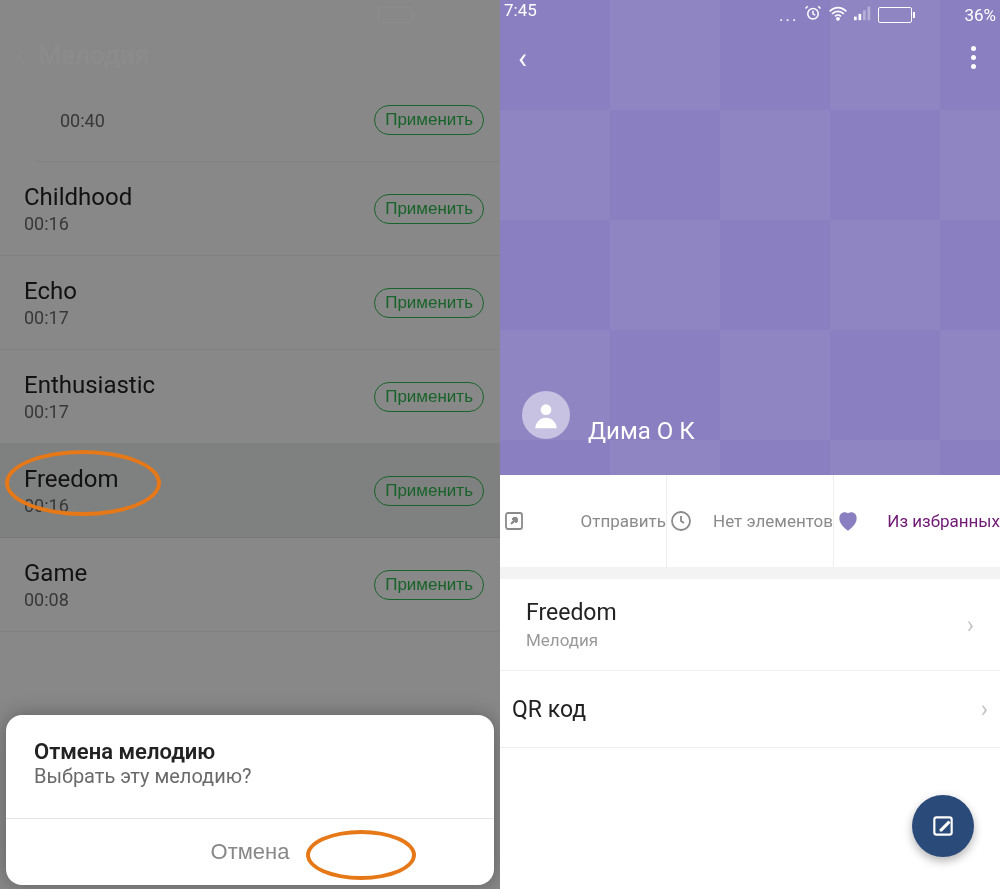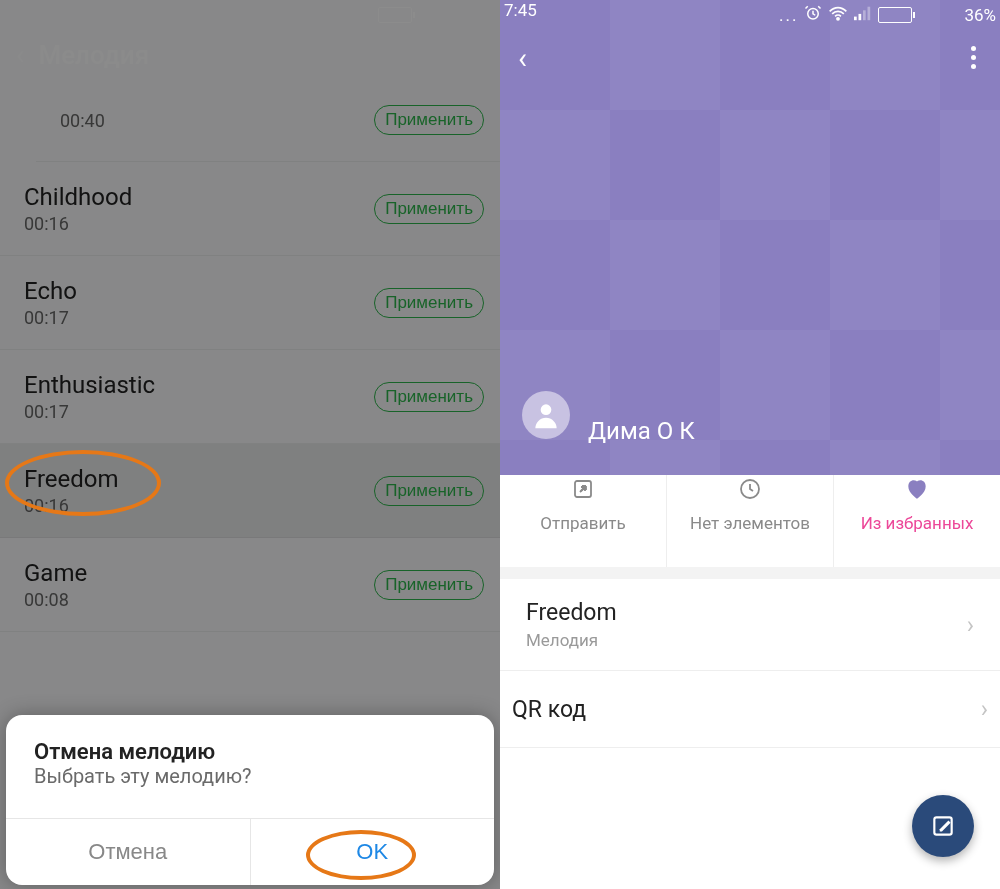--- a/index.html
+++ b/index.html
@@ -153,28 +153,28 @@
     display: flex; align-items: center; justify-content: center;
   }
   .avatar svg { width: 32px; height: 32px; fill: #fff; }
   .contact-name { font-size: 24px; margin-top: 32px; }
 
   .action-row {
     display: flex; height: 104px;
     border-bottom: 12px solid #f3f3f3;
   }
   .action {
-    flex: 1; display: flex; flex-direction: column;
-    align-items: center; justify-content: flex-start; gap: 10px;
+    flex: 1; display: flex; 
+    align-items: center; justify-content: space-between; gap: 10px;
     color: #8a8a8a; font-size: 17px;
     border-right: 1px solid #eee;
   }
   .action:last-child { border-right: none; }
   .action .ico { width: 28px; height: 28px; display:flex; align-items:center; justify-content:center; }
-  .action.fav { color: #ec4899; }
+  .action.fav { color: #701a75; }
   .action.fav .heart { fill: #8a7fc0; }
 
   .detail-row {
     display: flex; align-items: center; justify-content: space-between;
     padding: 20px 26px; border-bottom: 1px solid #eee;
   }
   .detail-row.tall { padding: 24px 12px; }
   .detail-row .txt .main { font-size: 23px; color: #222; }
   .detail-row .txt .sub  { font-size: 17px; color: #9a9a9a; margin-top: 4px; }
   .chev { color: #c4c4c4; font-size: 24px; }
@@ -281,21 +281,20 @@
 
   <div class="dim-overlay"></div>
 
   <div class="dialog">
     <div class="dialog-body">
       <div class="dialog-title">Отмена мелодию</div>
       <div class="dialog-msg">Выбрать эту мелодию?</div>
     </div>
     <div class="dialog-actions">
       <button class="btn-cancel">Отмена</button>
-      <button class="btn-ok">OK</button>
     </div>
     <div class="annot-circle annot-2" style="left:300px; top:auto; bottom:5px;"></div>
   </div>
 
   <div class="annot-circle annot-1"></div>
 </div>
 
 <div class="screen screen-right">
   <div class="right-hero">
     <div class="checker"></div>

